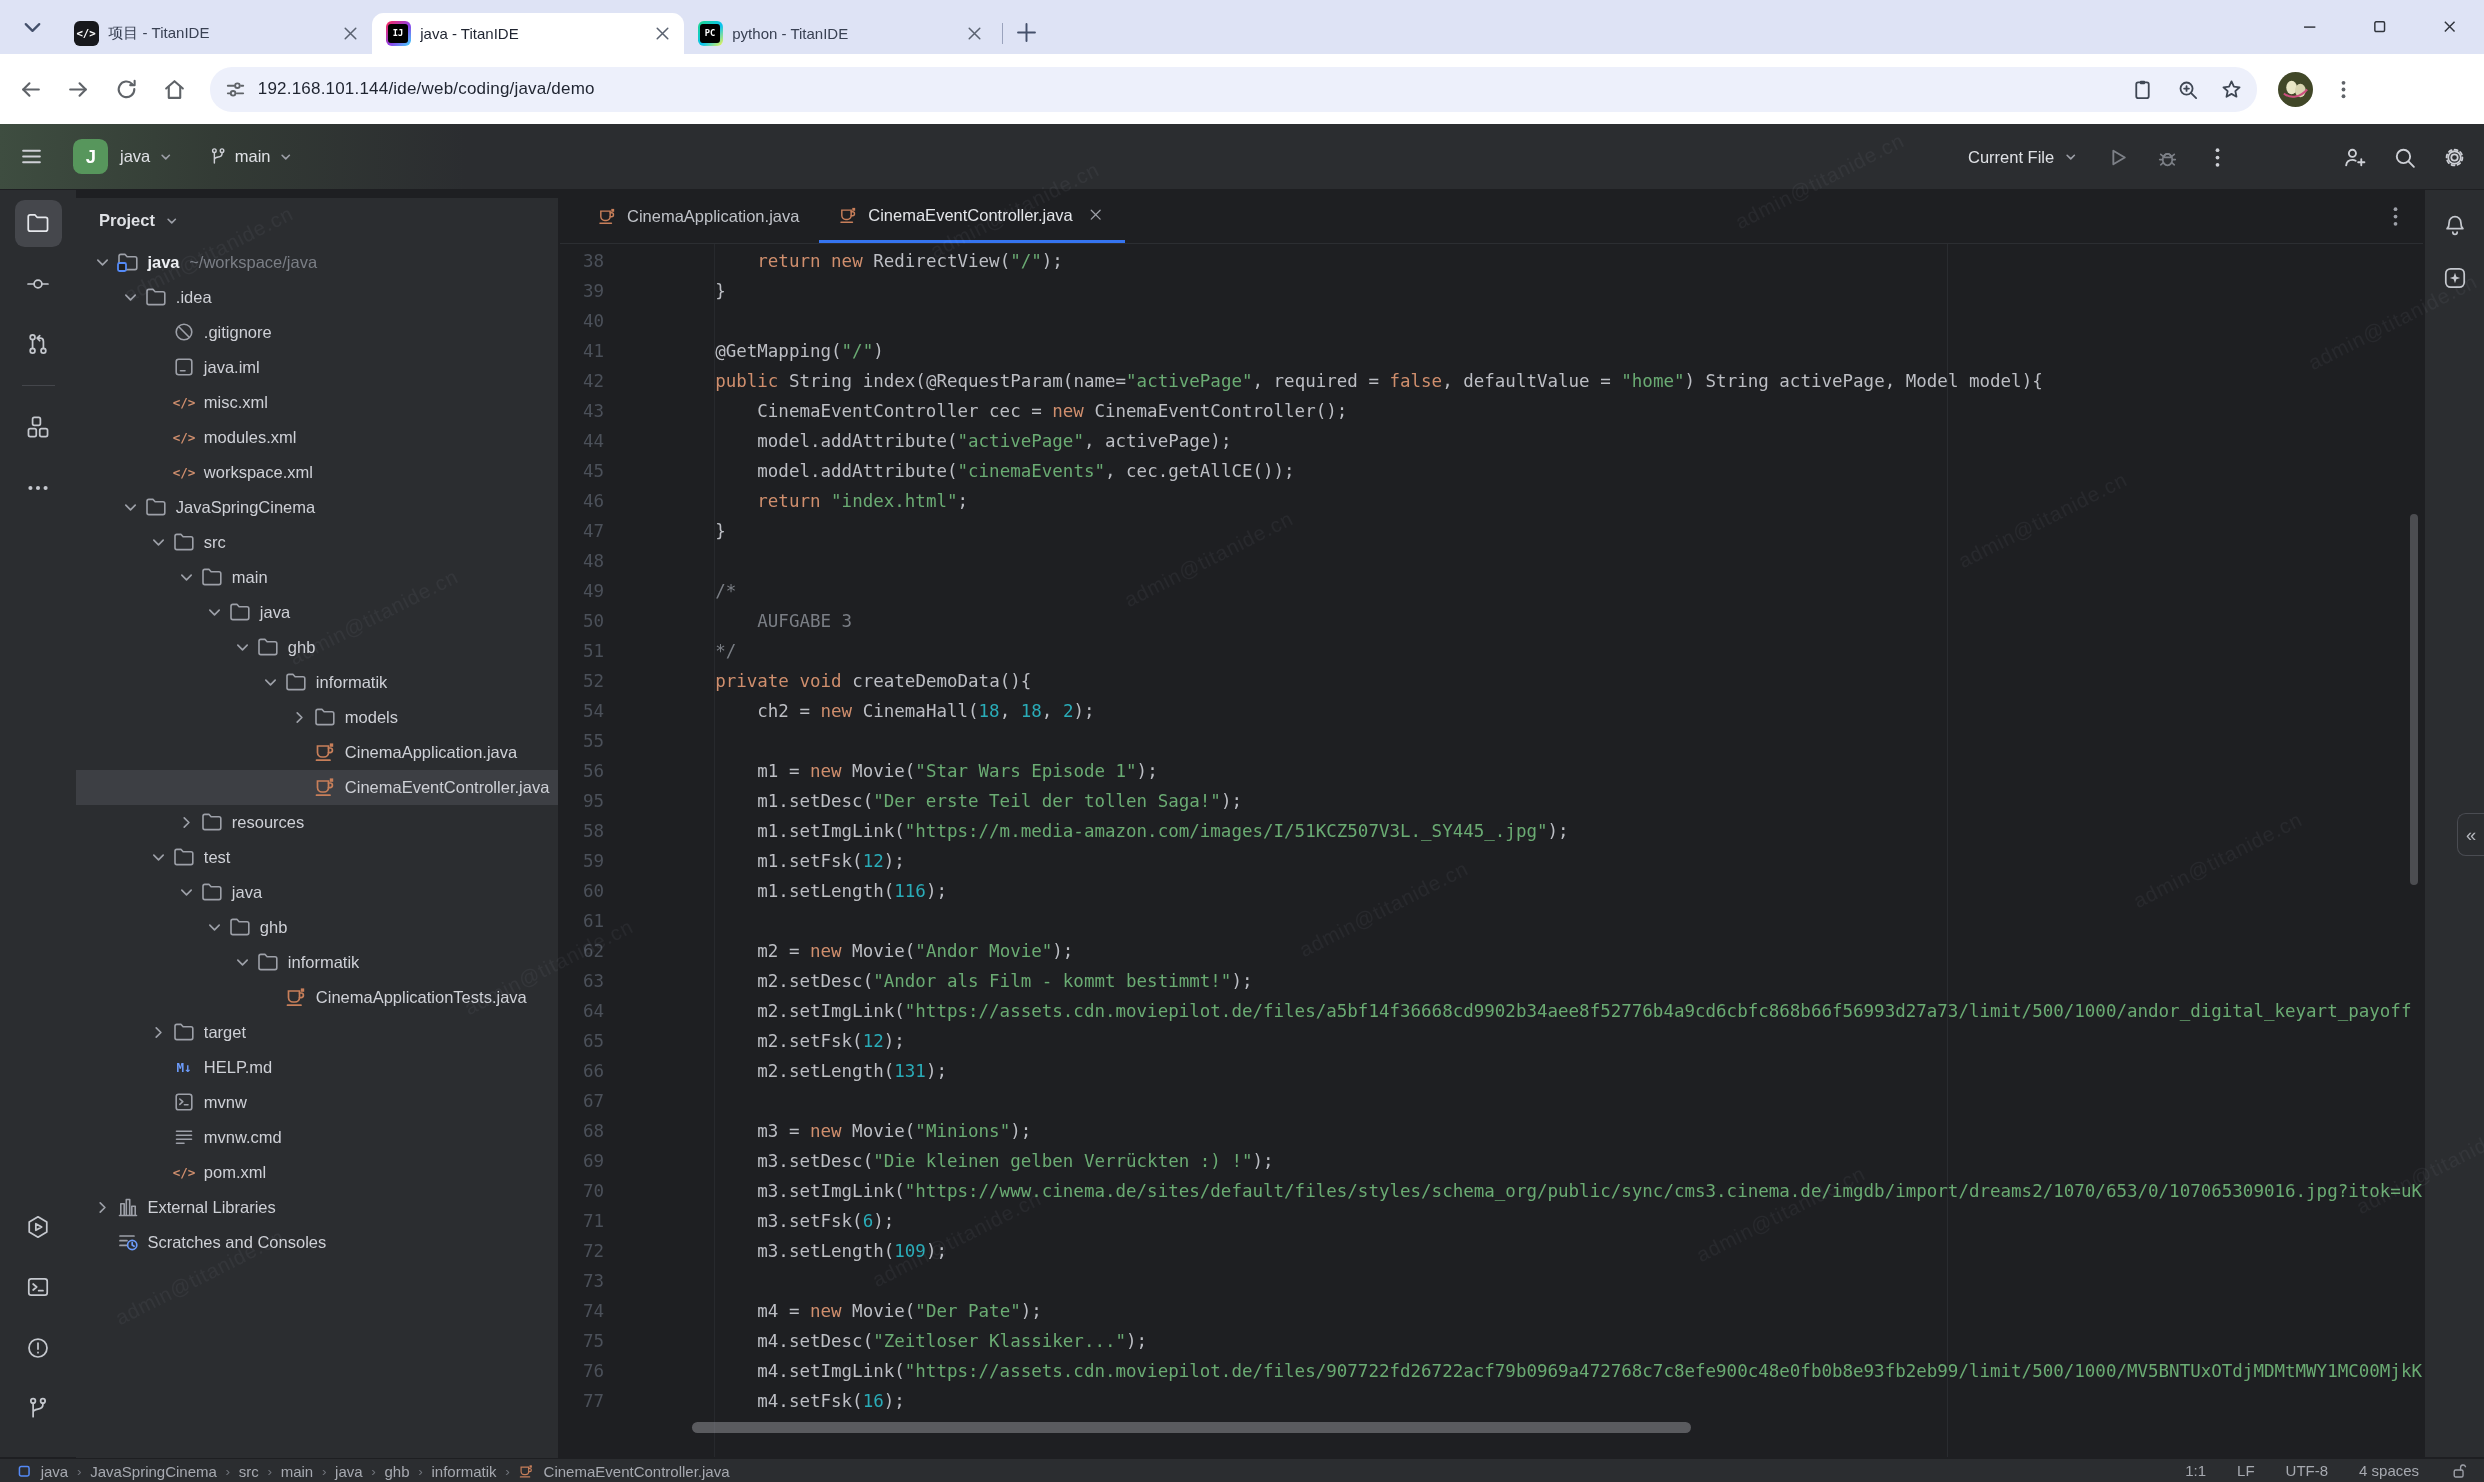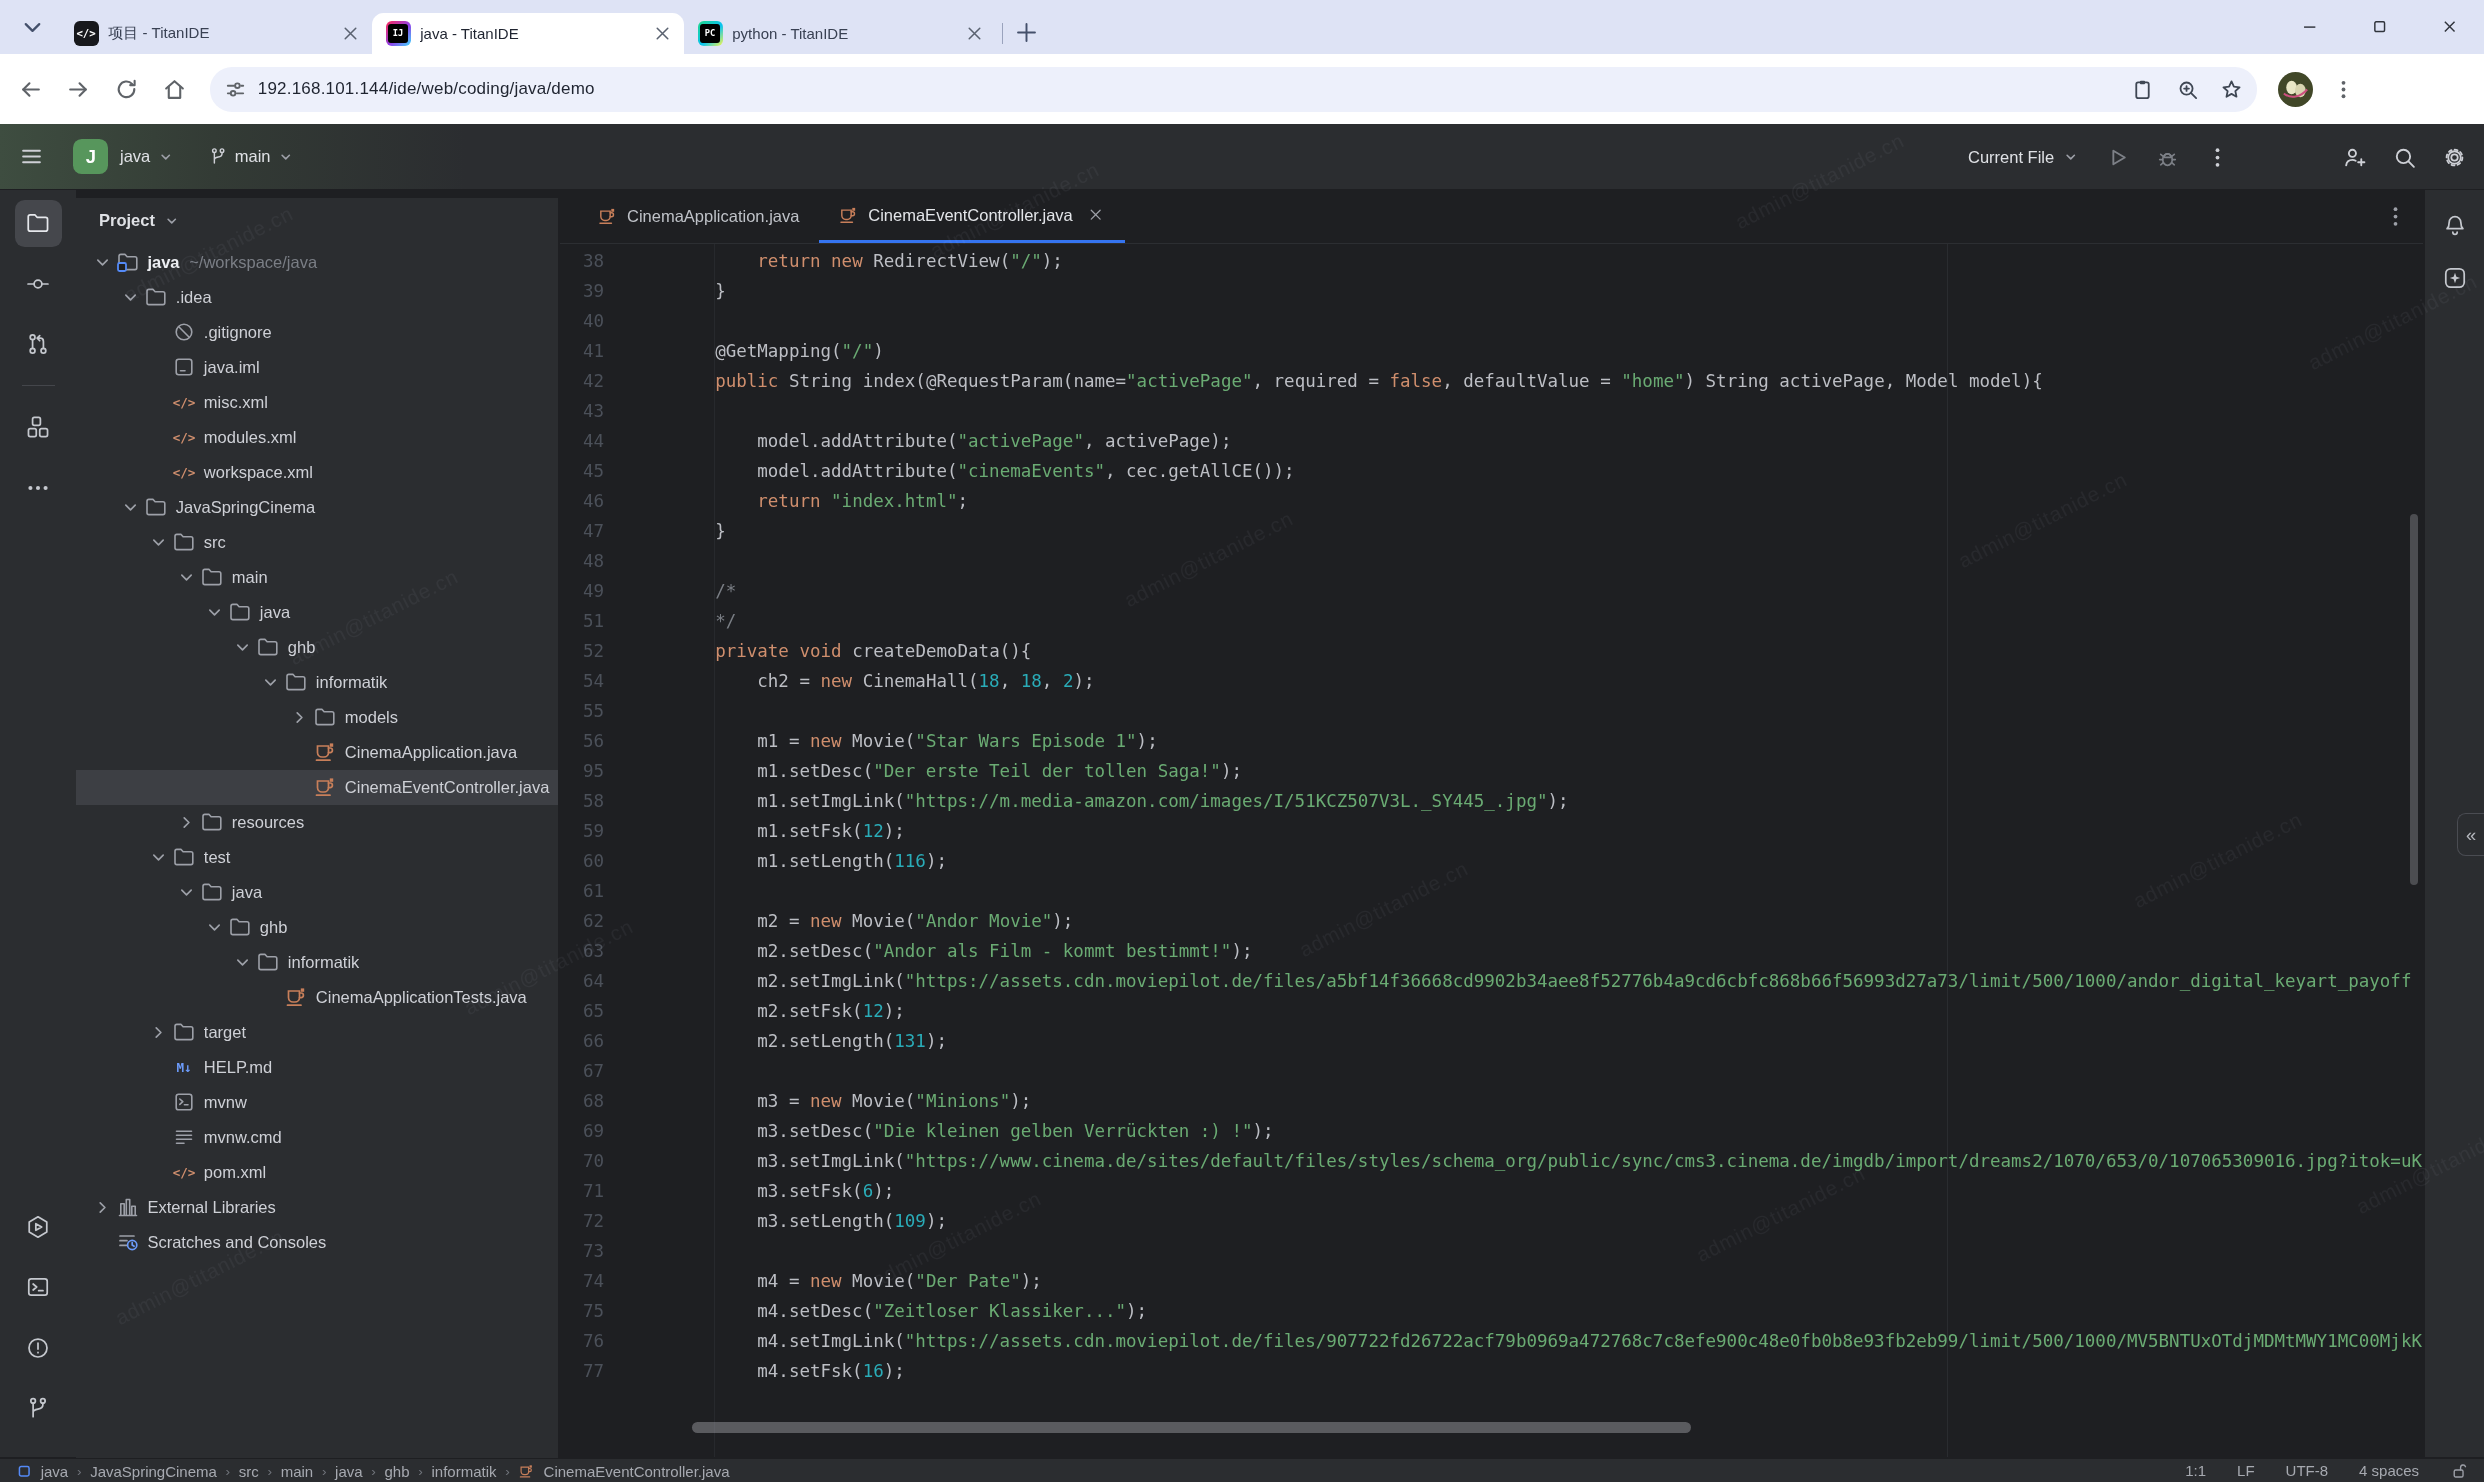--- a/index.html
+++ b/index.html
@@ -801,20 +801,21 @@
           <div class="cl">
             <span class="ln">41</span>
             <span class="ct"><span class="tok-p">    @GetMapping(</span><span class="tok-s">"/"</span><span class="tok-p">)</span></span>
           </div>
           <div class="cl">
             <span class="ln">42</span>
             <span class="ct"><span class="tok-p">    </span><span class="tok-k">public</span><span class="tok-p"> String index(@RequestParam(name=</span><span class="tok-s">"activePage"</span><span class="tok-p">, required = </span><span class="tok-k">false</span><span class="tok-p">, defaultValue = </span><span class="tok-s">"home"</span><span class="tok-p">) String activePage, Model model){</span></span>
           </div>
           <div class="cl">
             <span class="ln">43</span>
+            <span class="ct"><span class="tok-p">        CinemaEventController cec = </span><span class="tok-k">new</span><span class="tok-p"> CinemaEventController();</span></span>
           </div>
           <div class="cl">
             <span class="ln">44</span>
             <span class="ct"><span class="tok-p">        model.addAttribute(</span><span class="tok-s">"activePage"</span><span class="tok-p">, activePage);</span></span>
           </div>
           <div class="cl">
             <span class="ln">45</span>
             <span class="ct"><span class="tok-p">        model.addAttribute(</span><span class="tok-s">"cinemaEvents"</span><span class="tok-p">, cec.getAllCE());</span></span>
           </div>
           <div class="cl">
@@ -825,20 +826,24 @@
             <span class="ln">47</span>
             <span class="ct"><span class="tok-p">    }</span></span>
           </div>
           <div class="cl">
             <span class="ln">48</span>
             <span class="ct"></span>
           </div>
           <div class="cl">
             <span class="ln">49</span>
             <span class="ct"><span class="tok-c">    /*</span></span>
+          </div>
+          <div class="cl">
+            <span class="ln">50</span>
+            <span class="ct"><span class="tok-c">        AUFGABE 3</span></span>
           </div>
           <div class="cl">
             <span class="ln">51</span>
             <span class="ct"><span class="tok-c">    */</span></span>
           </div>
           <div class="cl">
             <span class="ln">52</span>
             <span class="ct"><span class="tok-p">    </span><span class="tok-k">private</span><span class="tok-p"> </span><span class="tok-k">void</span><span class="tok-p"> createDemoData(){</span></span>
           </div>
           <div class="cl">

